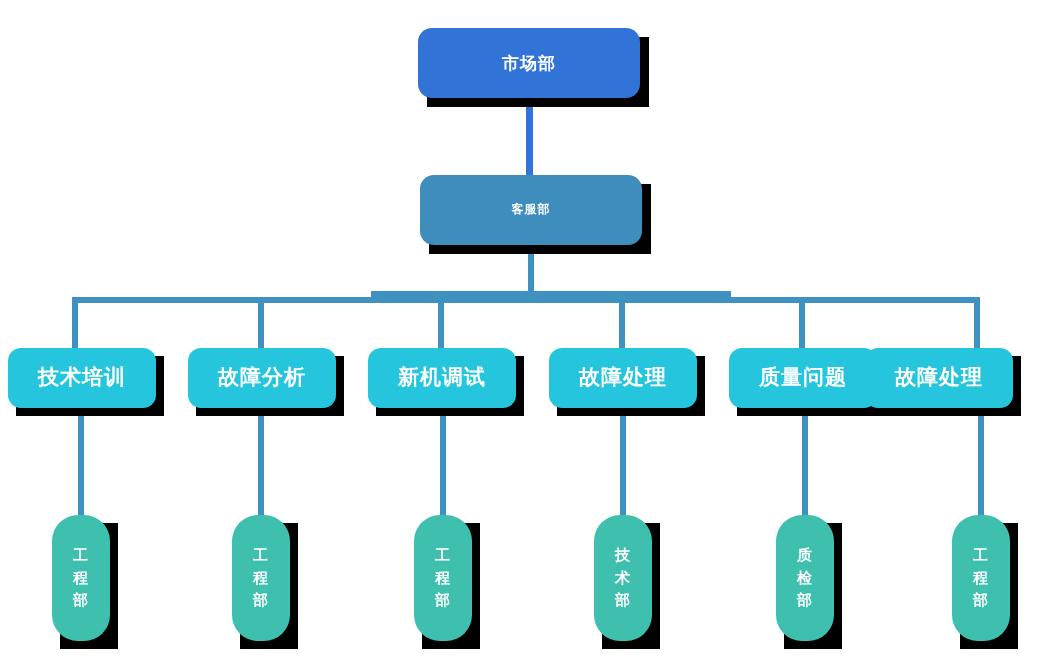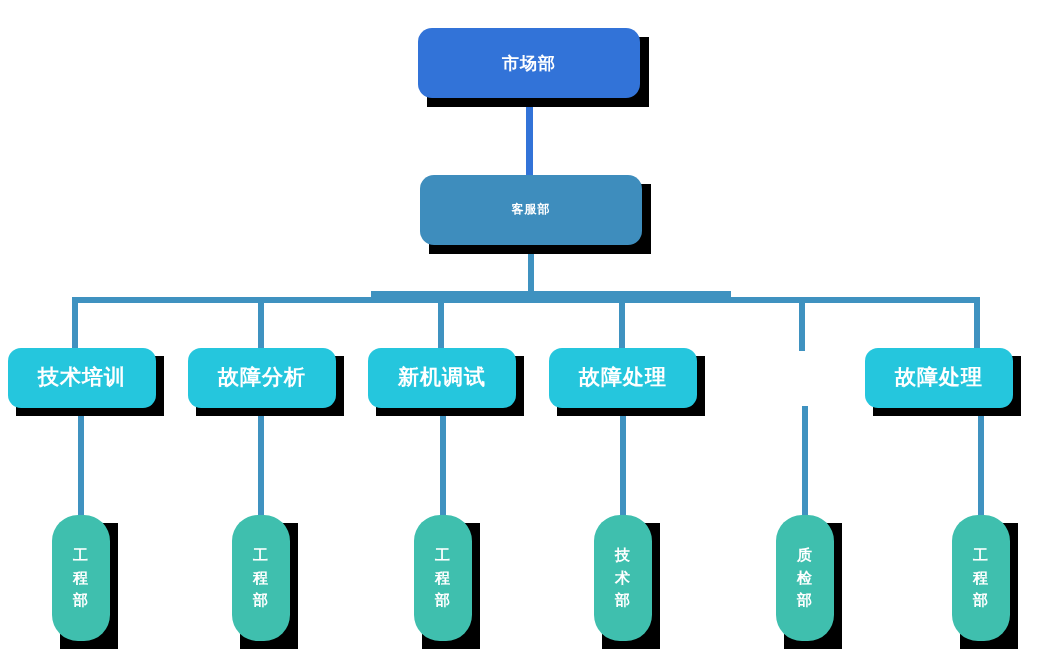--- a/index.html
+++ b/index.html
@@ -162,20 +162,25 @@
     <div class="body"></div>
     <span class="label">新机调试</span>
   </div>
 
   <div class="node lvl3" style="left:549px; top:348px;">
     <div class="shadow"></div>
     <div class="body"></div>
     <span class="label">故障处理</span>
   </div>
 
+  <div class="node lvl3" style="left:729px; top:348px;">
+    <div class="shadow"></div>
+    <div class="body"></div>
+    <span class="label">质量问题</span>
+  </div>
 
   <div class="node lvl3" style="left:865px; top:348px;">
     <div class="shadow"></div>
     <div class="body"></div>
     <span class="label">故障处理</span>
   </div>
 
   <div class="node lvl4" style="left:52px; top:515px;">
     <div class="shadow"></div>
     <div class="body"></div>

